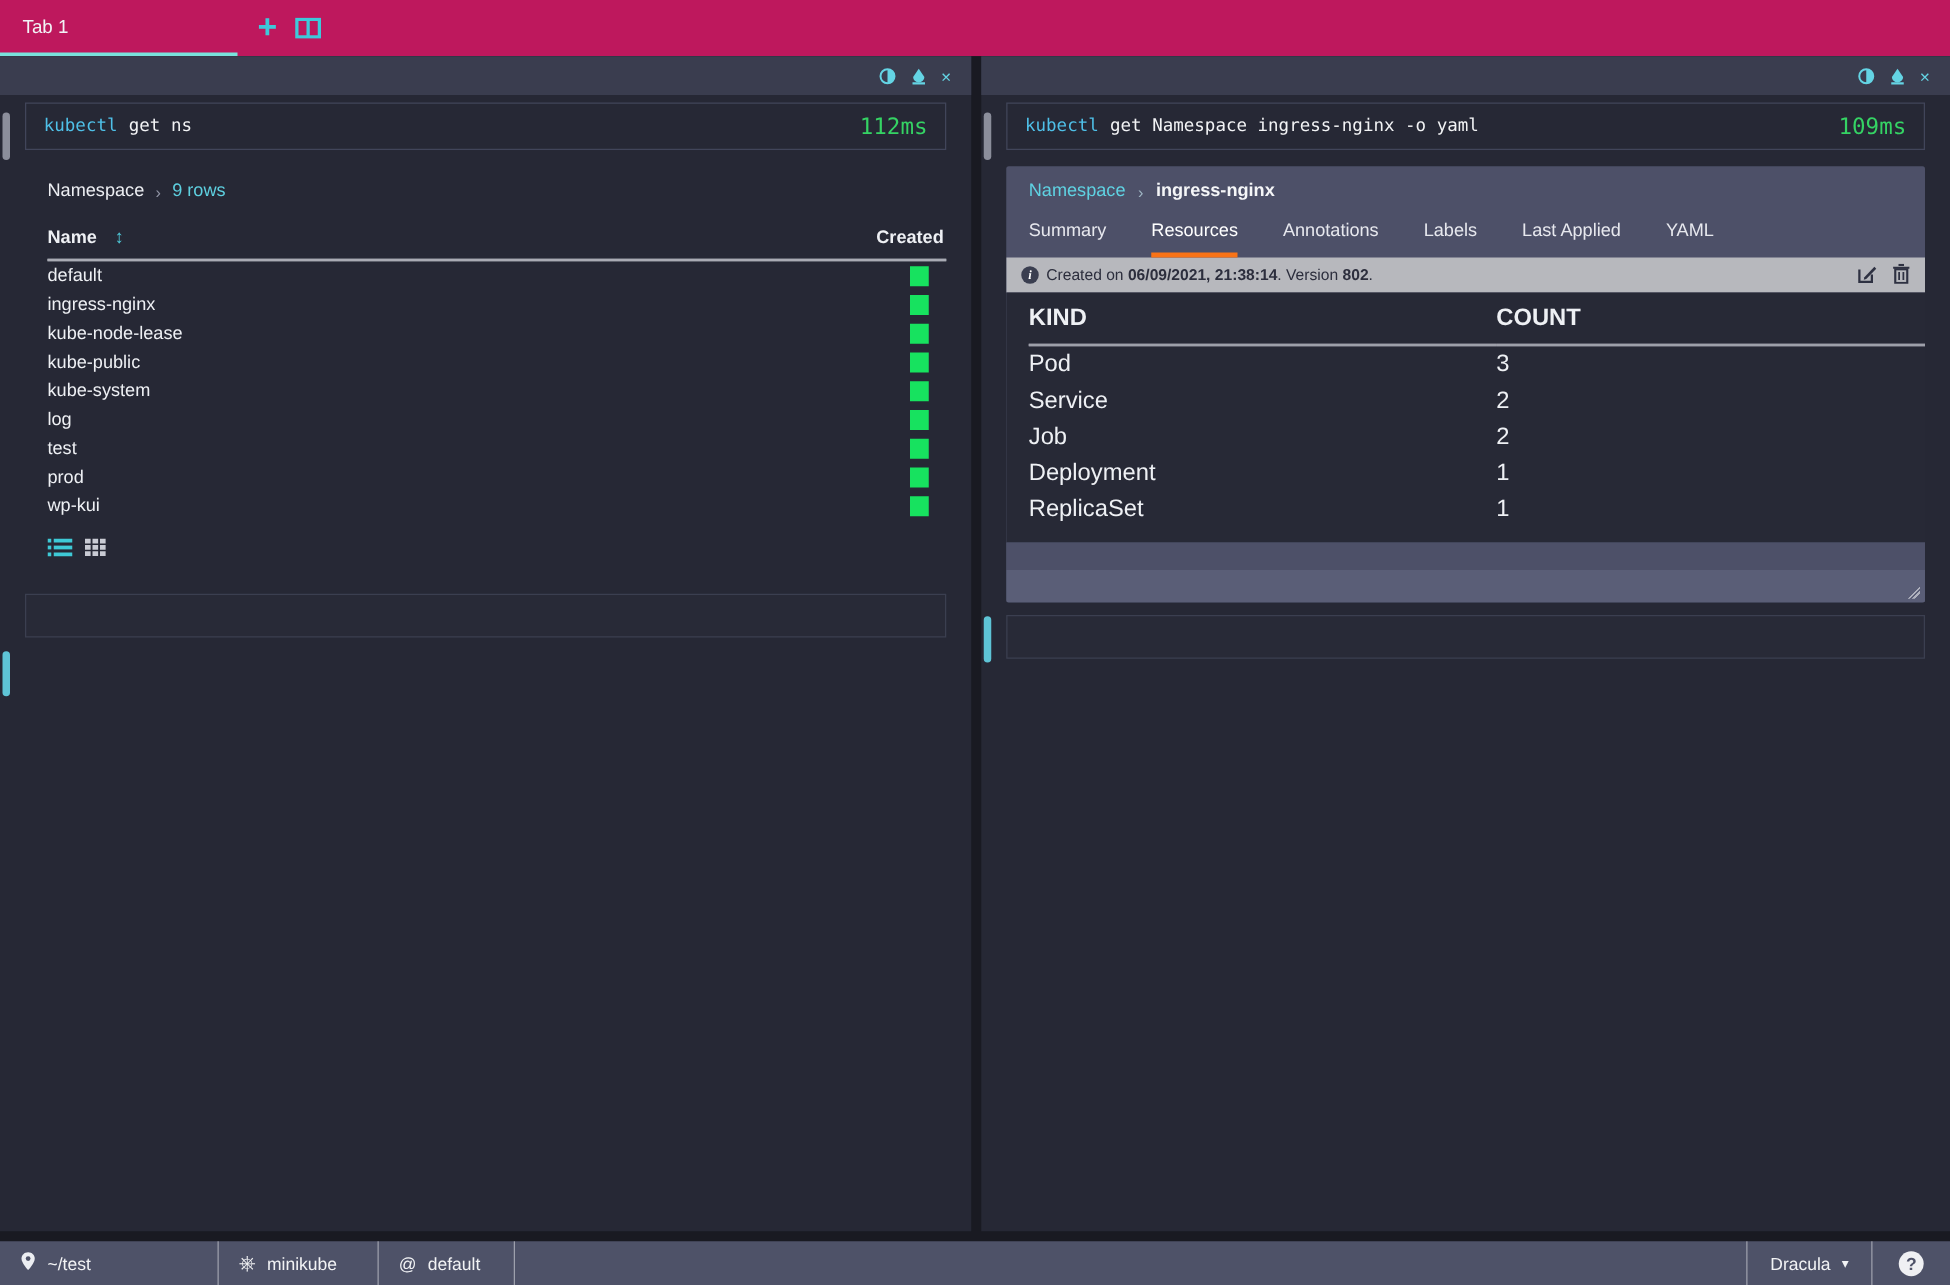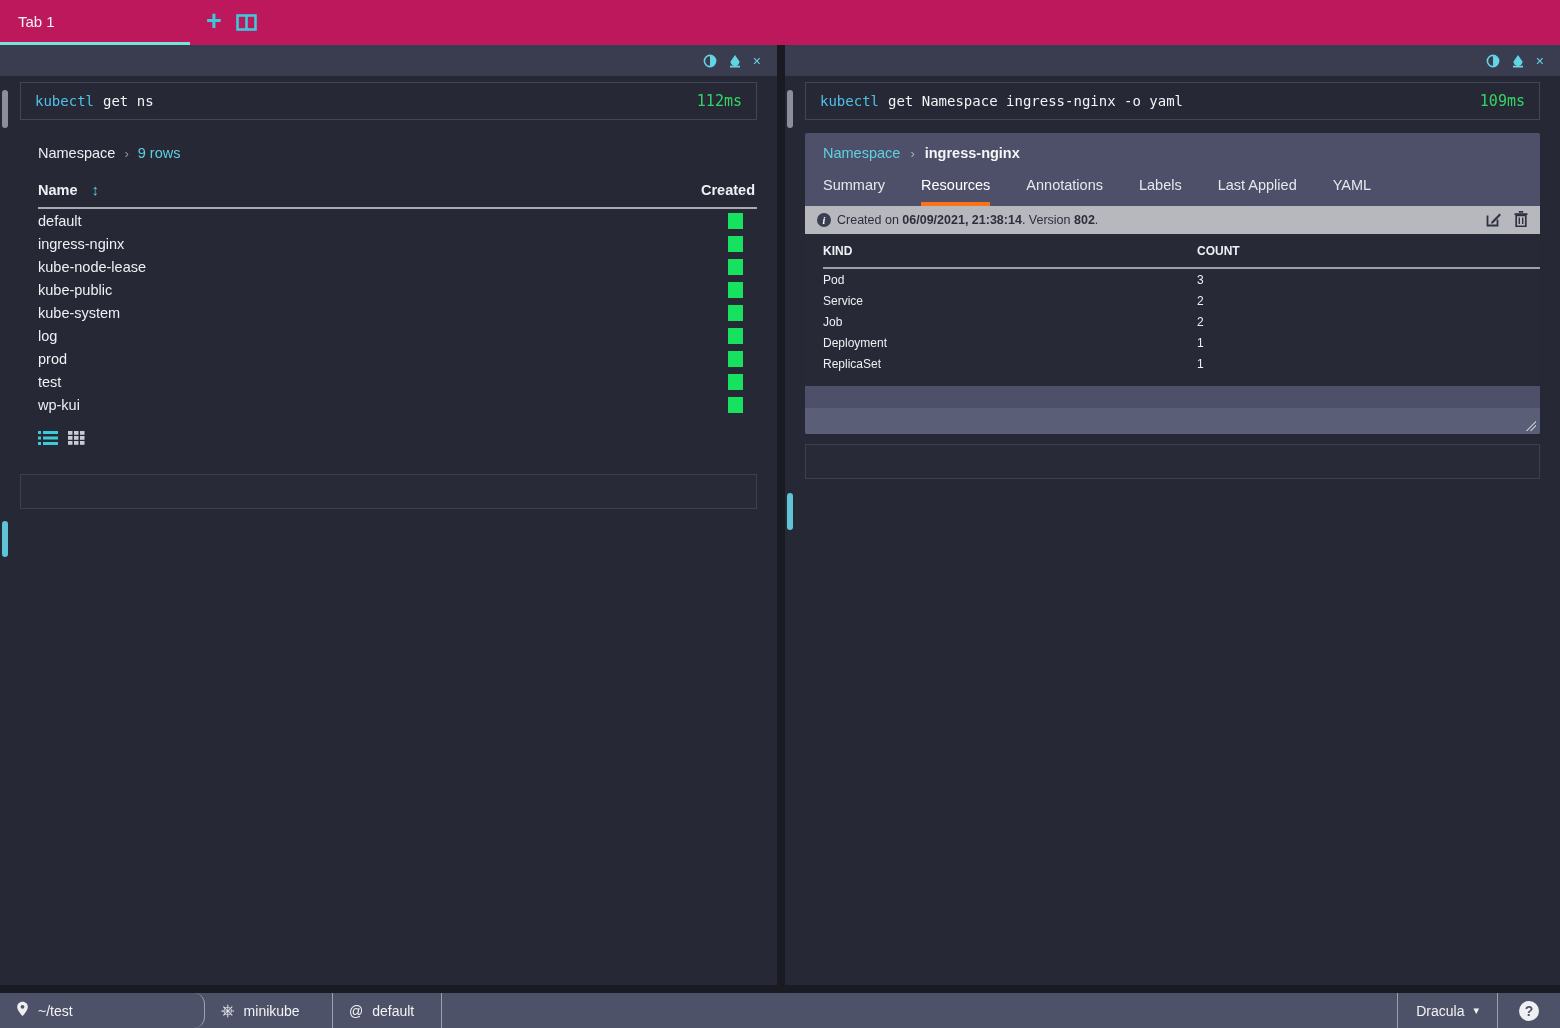--- a/index.html
+++ b/index.html
@@ -29,21 +29,21 @@
   
   .accent { position:absolute; left:2px; width:6px; border-radius:3px; }
   .accent.gray { background:#8b8e9b; top:14px; height:38px; }
   .accent.teal { background:#5ec4d6; }
 
   
   .cmdblock { margin:0 20px; height:38px; border:1px solid #41455a; display:flex;
               align-items:center; padding:0 14px; font-family:"DejaVu Sans Mono", monospace;
               font-size:14px; color:#f2f3f5; }
   .cmd-name { color:#4fc0e8; margin-right:9px; }
-  .cmd-dur { margin-left:auto; color:#35d364; font-size:15px;text-align:center; }
+  .cmd-dur { margin-left:auto; color:#35d364; font-size:18px;text-align:center; }
 
   
   .tablecard { margin:25px 20px 0 38px; }
   .crumbs { font-size:14.5px; color:#eceef2; display:flex; align-items:center; gap:9px; }
   .crumb-sep { color:#8f93a3; font-size:13px; }
   .crumb-link { color:#5ed0e0; }
   .nstable { width:100%; margin-top:20px; border-collapse:collapse; font-size:14.5px; color:#eef0f4; }
   .nstable th { text-align:left; font-weight:700; padding:0 0 9px 0; border-bottom:2px solid #a9abb4; }
   .nstable th.status-col { text-align:right; padding-right:2px; }
   .nstable td { padding:3.5px 0; }
@@ -66,37 +66,37 @@
   .sc-tab { padding-bottom:9px; cursor:pointer; }
   .sc-tab.active { color:#ffffff; border-bottom:4px solid #f97316; }
   .sc-toolbar { height:28px; background:#b7b8bd; color:#2c2e3d; display:flex; align-items:center;
                 padding:0 12px; font-size:12.5px; gap:6px; }
   .info-ico { width:14px; height:14px; border-radius:50%; background:#3a3e50; color:#fff;
               font-size:10px; font-weight:700; display:flex; align-items:center; justify-content:center;
               font-family:"Liberation Serif", serif; font-style:italic; flex:none; }
   .sc-toolbar b { font-weight:700; }
   .tb-actions { margin-left:auto; display:flex; gap:12px; align-items:center; }
   .sc-tablewrap { background:#272936; padding:0 0 12px 18px; }
-  .kctable { width:100%; border-collapse:collapse; font-size:12px; color:#eef0f4; }
+  .kctable { width:100%; border-collapse:collapse; font-size:19px; color:#eef0f4; }
   .kctable th { text-align:left; font-weight:700; padding:10px 0 9px 0; border-bottom:2px solid #9ea0aa; }
   .kctable td { padding:3.5px 0; }
   .col-count { width:auto; }
   .kctable th:first-child, .kctable td:first-child { width:374px; }
   .sc-band { height:22px; background:#4d5068; }
   .sc-scroll { height:26px; background:#5a5e77; position:relative; }
   .resize-grip { position:absolute; right:4px; bottom:3px; width:12px; height:12px;
                  background:
                    linear-gradient(135deg, transparent 0 58%, #aeb0bc 58% 66%, transparent 66% 74%, #aeb0bc 74% 82%, transparent 82%); }
   .right .promptbox { margin-top:10px; }
 
   
   .statusbar { height:35px; background:#4e5268; display:flex; align-items:stretch; flex:none;
                color:#f2f3f5; font-size:14px; }
   .seg { display:flex; align-items:center; gap:9px; padding:0 16px; border-right:1px solid rgba(255,255,255,.45); }
-  .seg.cwd { width:205px;border-radius:11px; }
+  .seg.cwd { width:175px; }
   .seg.ctx { width:128px; }
   .seg.ns  { width:109px; }
   .spacer { flex:1; }
   .seg.theme { border-left:1px solid rgba(255,255,255,.45); padding:0 18px; cursor:pointer; }
   .seg.help { border-right:none; justify-content:center; width:62px; cursor:pointer; }
   .caret { font-size:11px; }
   .k8s-glyph { font-size:17px; }
   .help-circle { width:20px; height:20px; border-radius:50%; background:#eff0f3; color:#4e5268;
                  font-weight:700; font-size:14px; display:flex; align-items:center; justify-content:center; }
 </style>
@@ -196,27 +196,27 @@
                     <div class="sq"></div>
                   </td>
                 </tr>
               <tr>
                   <td>log</td>
                   <td>
                     <div class="sq"></div>
                   </td>
                 </tr>
               <tr>
+                  <td>test</td>
+                  <td>
+                    <div class="sq"></div>
+                  </td>
+                </tr>
+              <tr>
                   <td>prod</td>
-                  <td>
-                    <div class="sq"></div>
-                  </td>
-                </tr>
-              <tr>
-                  <td>test</td>
                   <td>
                     <div class="sq"></div>
                   </td>
                 </tr>
               <tr>
                   <td>wp-kui</td>
                   <td>
                     <div class="sq"></div>
                   </td>
                 </tr>

